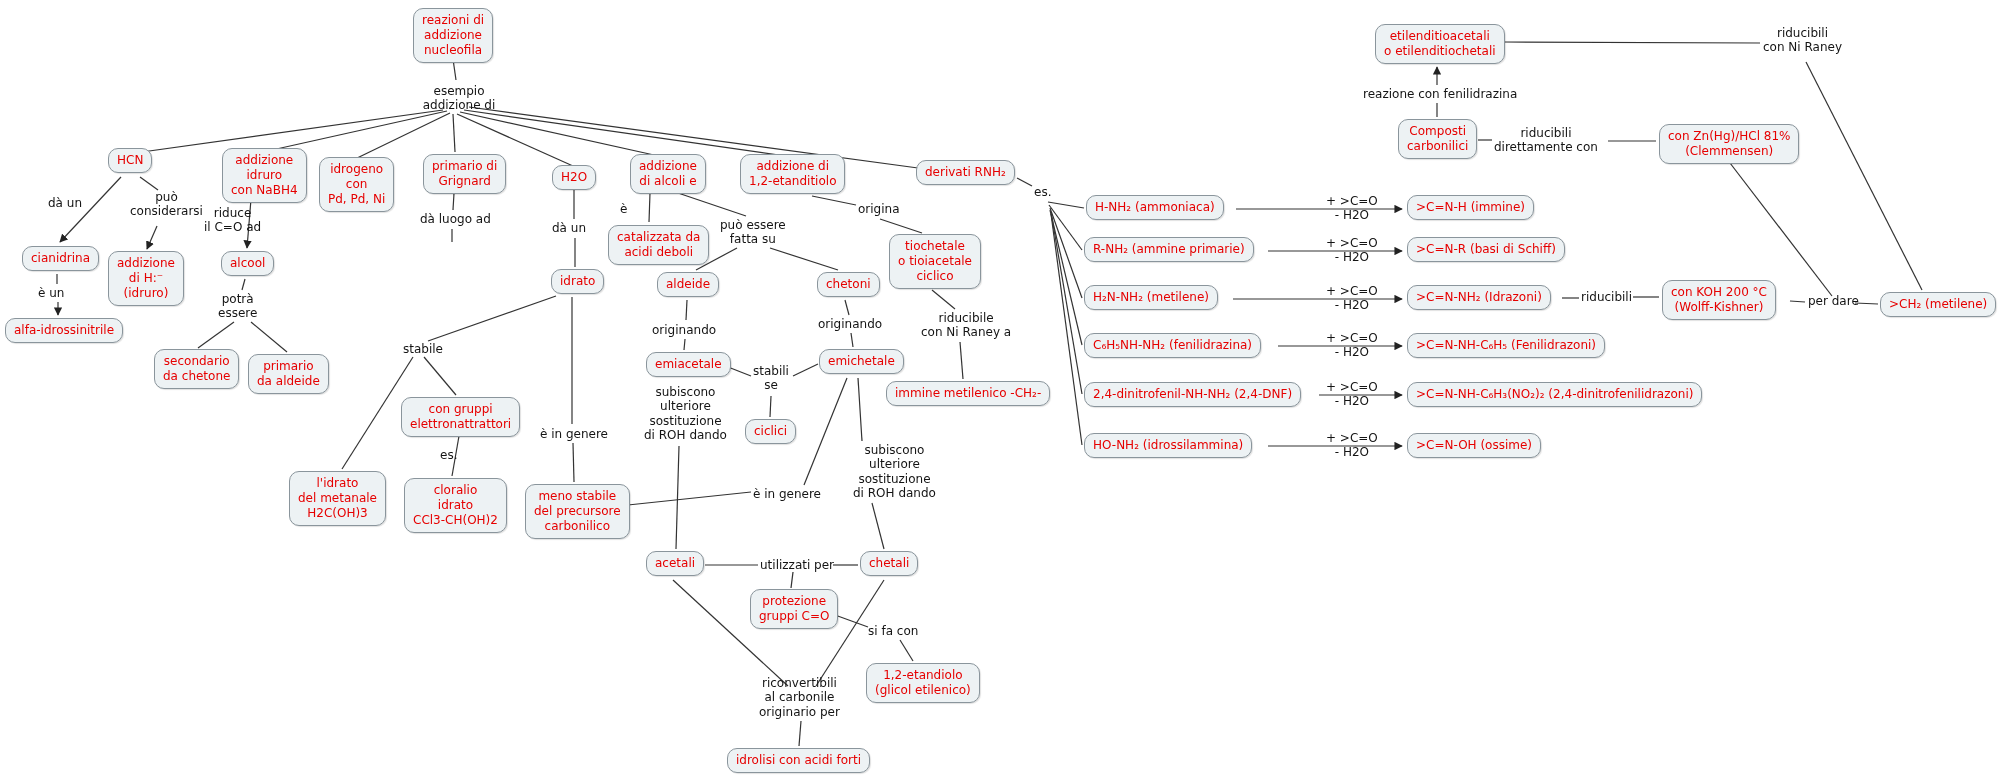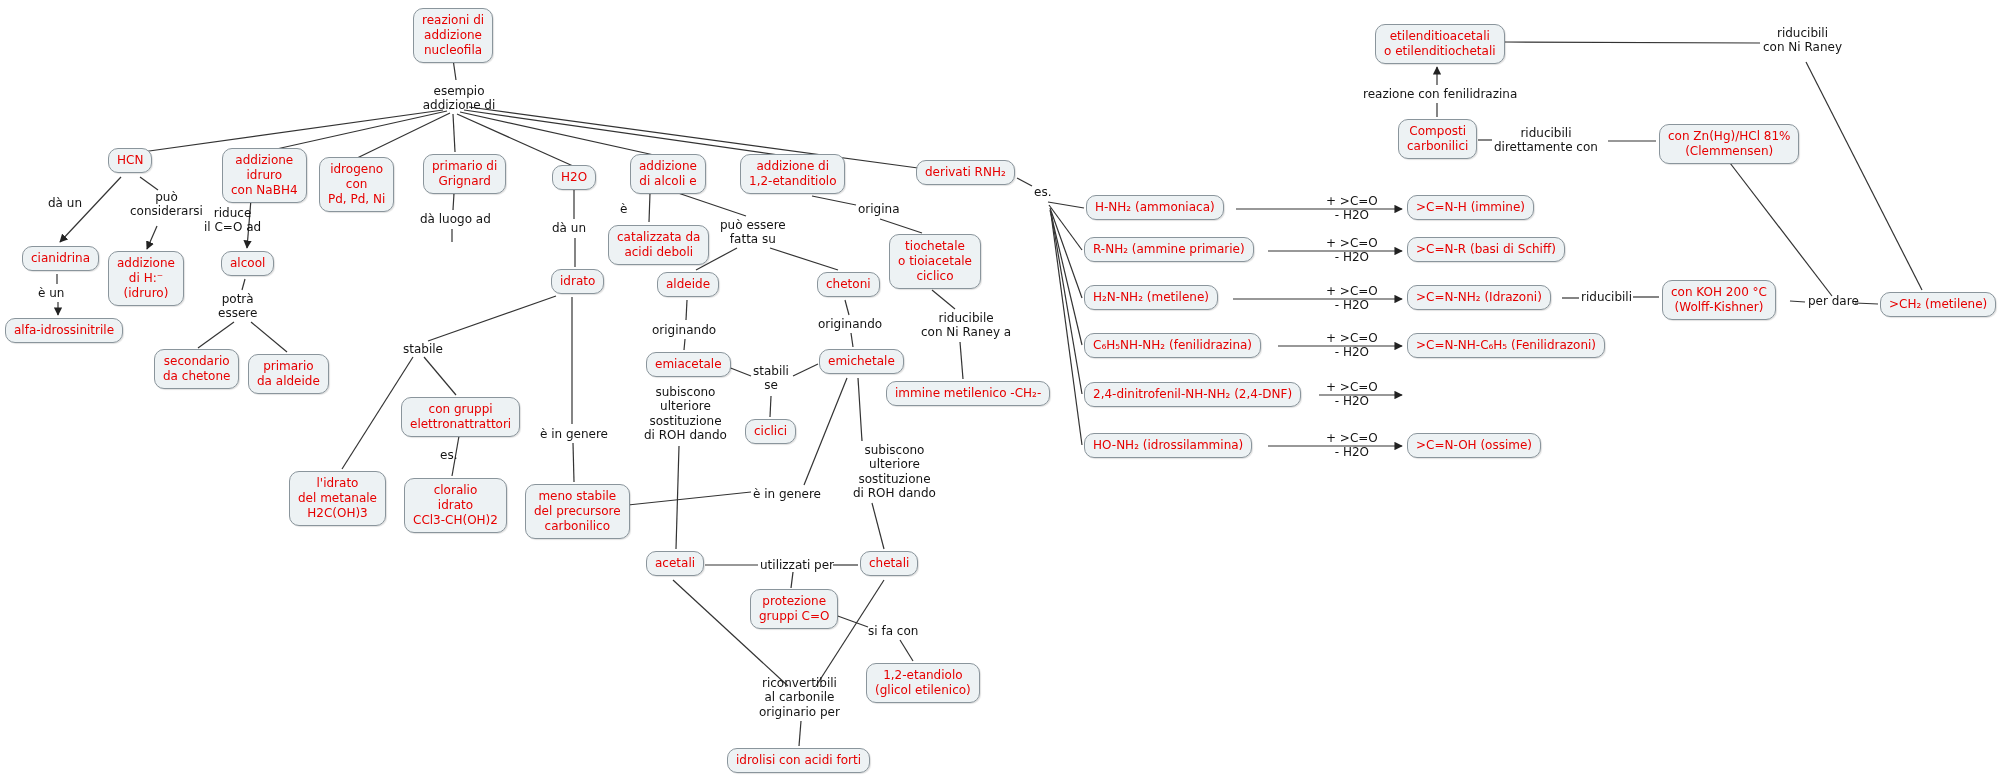--- a/index.html
+++ b/index.html
@@ -176,20 +176,21 @@
 <div class="node" style="left:1086px;top:195px">H-NH₂ (ammoniaca)</div>
 <div class="node" style="left:1084px;top:237px">R-NH₂ (ammine primarie)</div>
 <div class="node" style="left:1084px;top:285px">H₂N-NH₂ (metilene)</div>
 <div class="node" style="left:1084px;top:333px">C₆H₅NH-NH₂ (fenilidrazina)</div>
 <div class="node" style="left:1084px;top:382px">2,4-dinitrofenil-NH-NH₂ (2,4-DNF)</div>
 <div class="node" style="left:1084px;top:433px">HO-NH₂ (idrossilammina)</div>
 <div class="node" style="left:1407px;top:195px">&gt;C=N-H (immine)</div>
 <div class="node" style="left:1407px;top:237px">&gt;C=N-R (basi di Schiff)</div>
 <div class="node" style="left:1407px;top:285px">&gt;C=N-NH₂ (Idrazoni)</div>
 <div class="node" style="left:1407px;top:333px">&gt;C=N-NH-C₆H₅ (Fenilidrazoni)</div>
+<div class="node" style="left:1407px;top:382px">&gt;C=N-NH-C₆H₃(NO₂)₂ (2,4-dinitrofenilidrazoni)</div>
 <div class="node" style="left:1407px;top:433px">&gt;C=N-OH (ossime)</div>
 <div class="node" style="left:1662px;top:280px">con KOH 200 °C
 (Wolff-Kishner)</div>
 <div class="node" style="left:1880px;top:292px">&gt;CH₂ (metilene)</div>
 <div class="node" style="left:1375px;top:24px">etilenditioacetali
 o etilenditiochetali</div>
 <div class="node" style="left:1398px;top:119px">Composti
 carbonilici</div>
 <div class="node" style="left:1659px;top:124px">con Zn(Hg)/HCl 81%
 (Clemmensen)</div>

